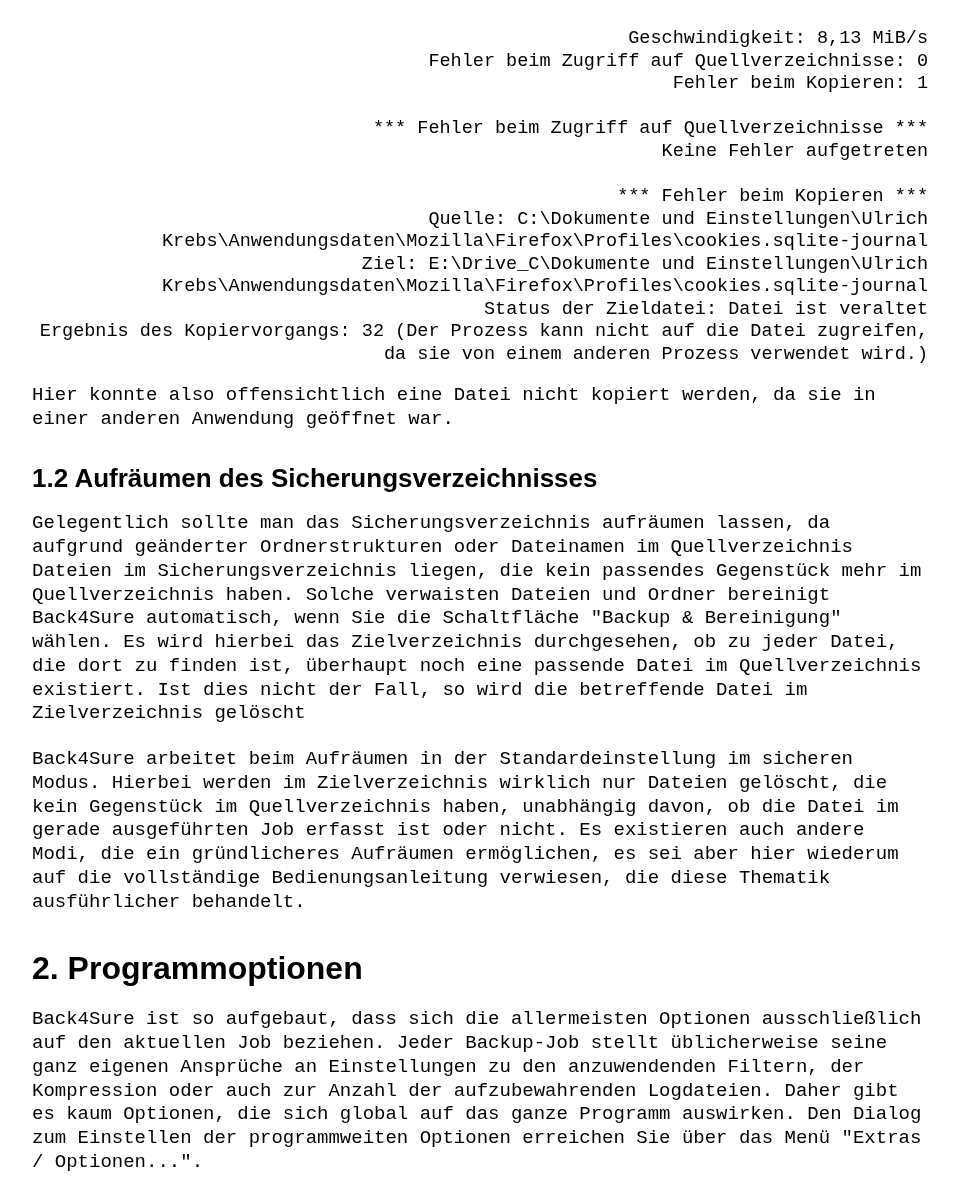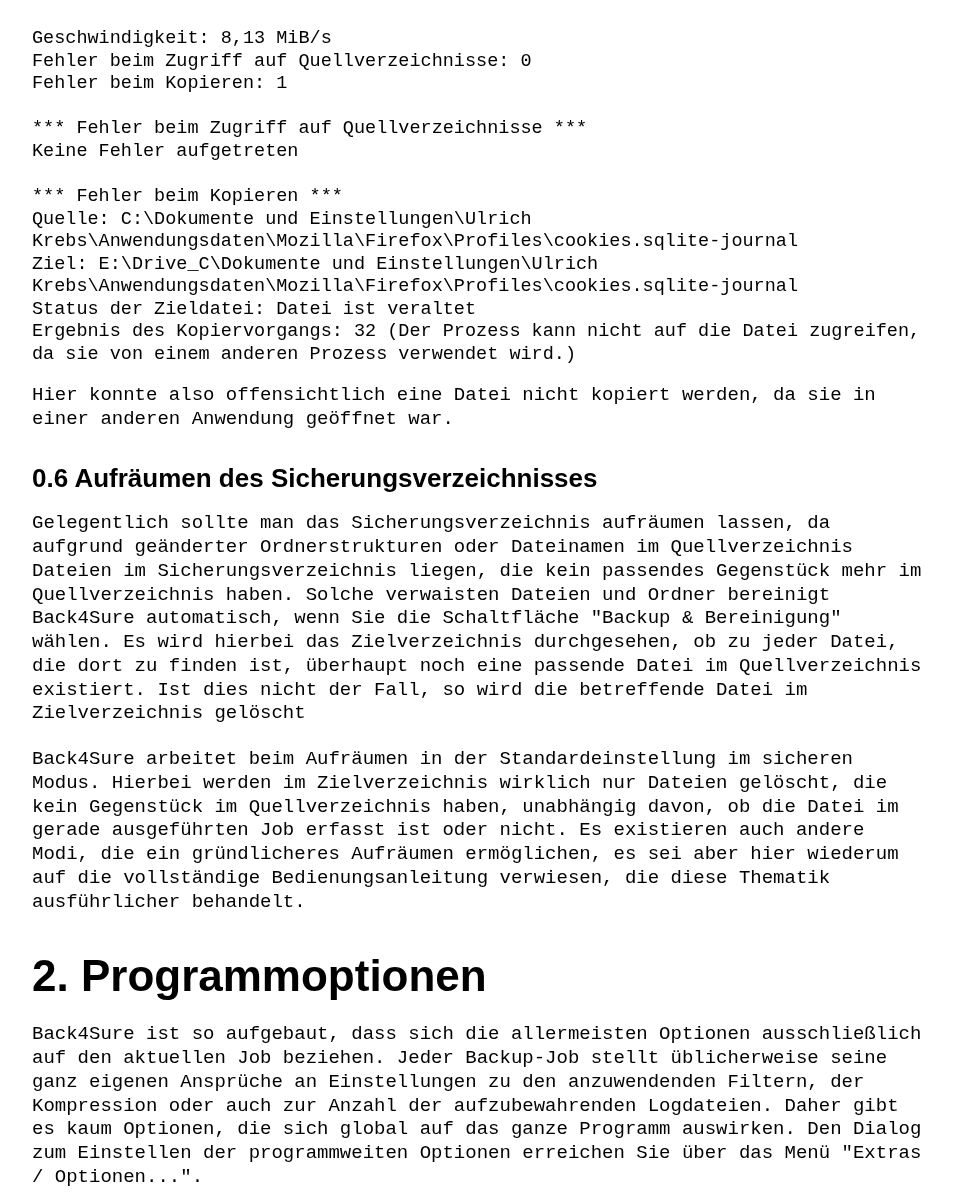--- a/index.html
+++ b/index.html
@@ -12,32 +12,33 @@
     background: #fff;
     width: 960px;
     box-sizing: border-box;
   }
   .mono {
     font-family: "Courier New", Courier, monospace;
     font-size: 18.5px;
     white-space: pre-wrap;
     line-height: 1.22;
     margin-bottom: 18px;
+    text-align: right;
   }
   .para {
     margin: 16px 0 22px 0;
     font-family: Liberation Mono, monospace;
   }
   h2.section {
     font-size: 26px;
     font-weight: bold;
     margin: 30px 0 18px 0;
   }
   h1.chapter {
-    font-size: 44px;
+    font-size: 32px;
     font-weight: bold;
     margin: 34px 0 20px 0;
   }
 </style>
 </head>
 <body>
 
 <div class="mono">Geschwindigkeit: 8,13 MiB/s
 Fehler beim Zugriff auf Quellverzeichnisse: 0
 Fehler beim Kopieren: 1
@@ -48,21 +49,21 @@
 *** Fehler beim Kopieren ***
 Quelle: C:\Dokumente und Einstellungen\Ulrich
 Krebs\Anwendungsdaten\Mozilla\Firefox\Profiles\cookies.sqlite-journal
 Ziel: E:\Drive_C\Dokumente und Einstellungen\Ulrich
 Krebs\Anwendungsdaten\Mozilla\Firefox\Profiles\cookies.sqlite-journal
 Status der Zieldatei: Datei ist veraltet
 Ergebnis des Kopiervorgangs: 32 (Der Prozess kann nicht auf die Datei zugreifen, da sie von einem anderen Prozess verwendet wird.)</div>
 
 <div class="para">Hier konnte also offensichtlich eine Datei nicht kopiert werden, da sie in einer anderen Anwendung geöffnet war.</div>
 
-<h2 class="section">0.6 Aufräumen des Sicherungsverzeichnisses</h2>
+<h2 class="section">1.2 Aufräumen des Sicherungsverzeichnisses</h2>
 
 <div class="para">Gelegentlich sollte man das Sicherungsverzeichnis aufräumen lassen, da aufgrund geänderter Ordnerstrukturen oder Dateinamen im Quellverzeichnis Dateien im Sicherungsverzeichnis liegen, die kein passendes Gegenstück mehr im Quellverzeichnis haben. Solche verwaisten Dateien und Ordner bereinigt Back4Sure automatisch, wenn Sie die Schaltfläche "Backup &amp; Bereinigung" wählen. Es wird hierbei das Zielverzeichnis durchgesehen, ob zu jeder Datei, die dort zu finden ist, überhaupt noch eine passende Datei im Quellverzeichnis existiert. Ist dies nicht der Fall, so wird die betreffende Datei im Zielverzeichnis gelöscht</div>
 
 <div class="para">Back4Sure arbeitet beim Aufräumen in der Standardeinstellung im sicheren Modus. Hierbei werden im Zielverzeichnis wirklich nur Dateien gelöscht, die kein Gegenstück im Quellverzeichnis haben, unabhängig davon, ob die Datei im gerade ausgeführten Job erfasst ist oder nicht. Es existieren auch andere Modi, die ein gründlicheres Aufräumen ermöglichen, es sei aber hier wiederum auf die vollständige Bedienungsanleitung verwiesen, die diese Thematik ausführlicher behandelt.</div>
 
 <h1 class="chapter">2. Programmoptionen</h1>
 
 <div class="para">Back4Sure ist so aufgebaut, dass sich die allermeisten Optionen ausschließlich auf den aktuellen Job beziehen. Jeder Backup-Job stellt üblicherweise seine ganz eigenen Ansprüche an Einstellungen zu den anzuwendenden Filtern, der Kompression oder auch zur Anzahl der aufzubewahrenden Logdateien. Daher gibt es kaum Optionen, die sich global auf das ganze Programm auswirken. Den Dialog zum Einstellen der programmweiten Optionen erreichen Sie über das Menü "Extras / Optionen...".</div>
 
 </body></html>

